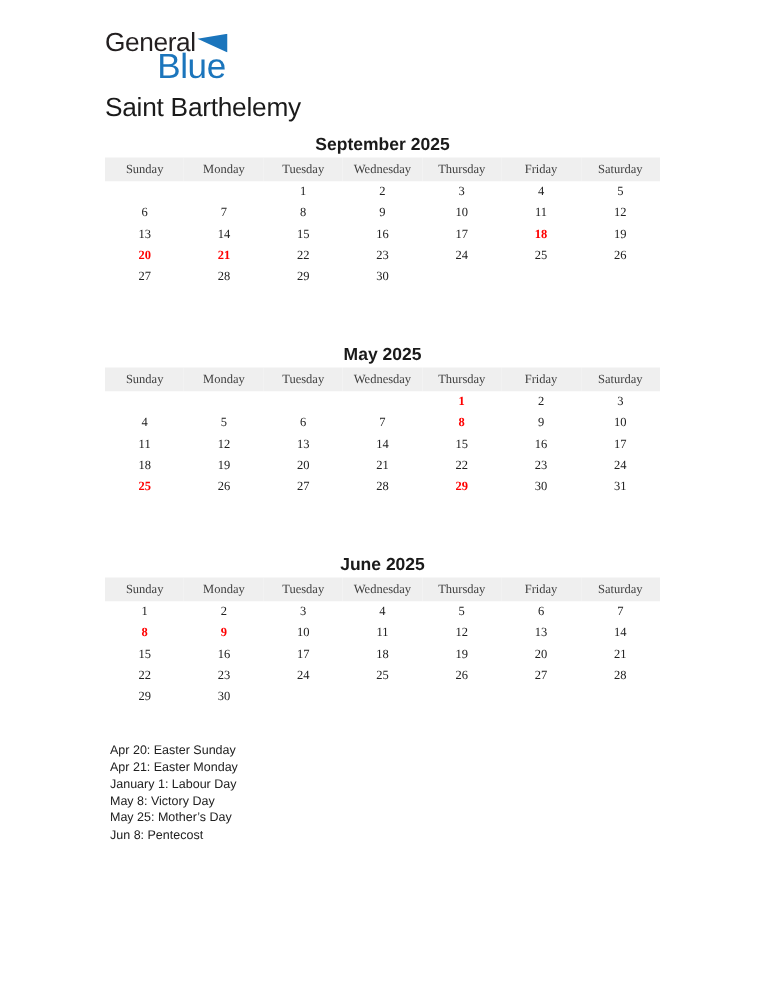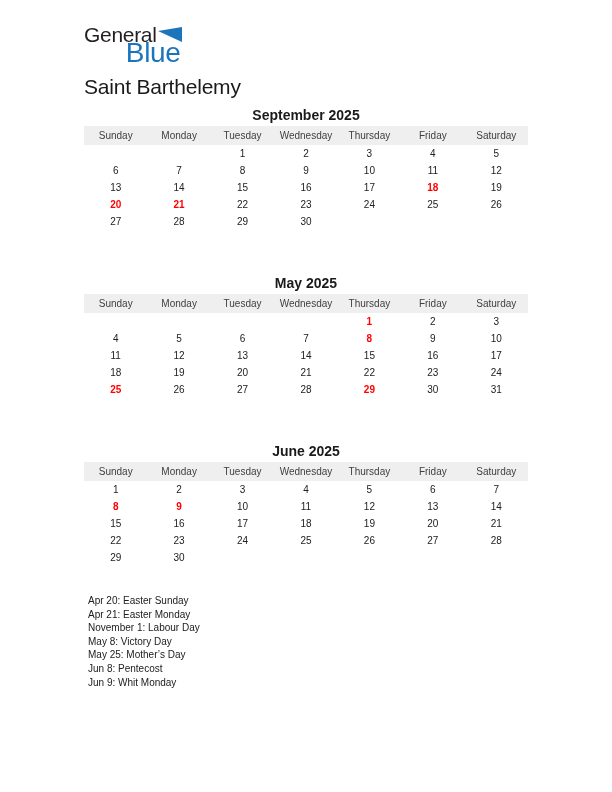--- a/index.html
+++ b/index.html
@@ -56,20 +56,21 @@
     font-size: 14px;
     font-weight: 700;
     color: #1a1a1a;
     line-height: 14px;
     margin-bottom: 4px;
   }
   table.cal {
     width: 444px;
     border-collapse: collapse;
     table-layout: fixed;
+    font-family: Liberation Serif, serif;
   }
   table.cal th {
     background: var(--head-gray, #efefef);
     height: 19px;
     font-size: 10px;
     font-weight: 400;
     color: #404040;
     text-align: center;
     vertical-align: middle;
   }
@@ -298,20 +299,19 @@
               <td></td>
             </tr>
           </tbody>
         </table>
       </div>
     </div>
 
   <div class="holiday-list" id="holidays">
       <div class="holiday-item">Apr 20: Easter Sunday</div>
       <div class="holiday-item">Apr 21: Easter Monday</div>
-      <div class="holiday-item">November 1: Labour Day</div>
+      <div class="holiday-item">January 1: Labour Day</div>
       <div class="holiday-item">May 8: Victory Day</div>
       <div class="holiday-item">May 25: Mother’s Day</div>
       <div class="holiday-item">Jun 8: Pentecost</div>
-      <div class="holiday-item">Jun 9: Whit Monday</div>
     </div>
 
 </div>
 
 </body></html>

